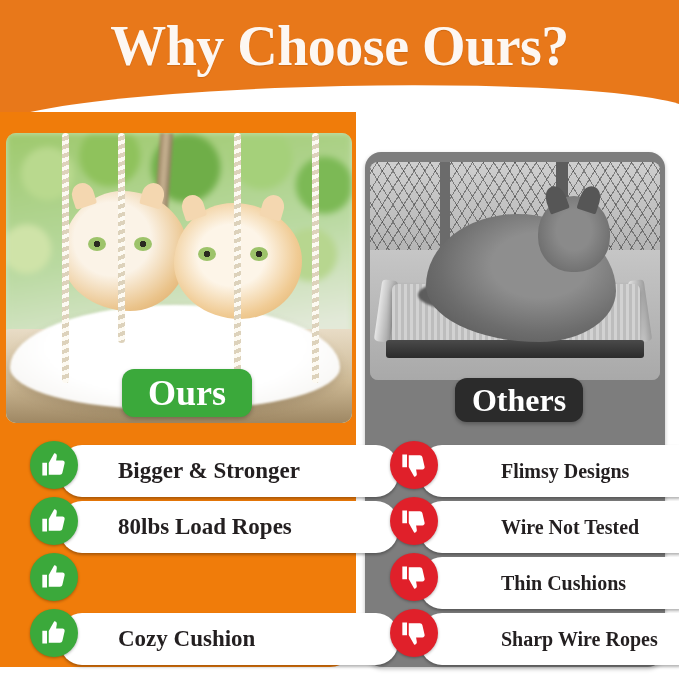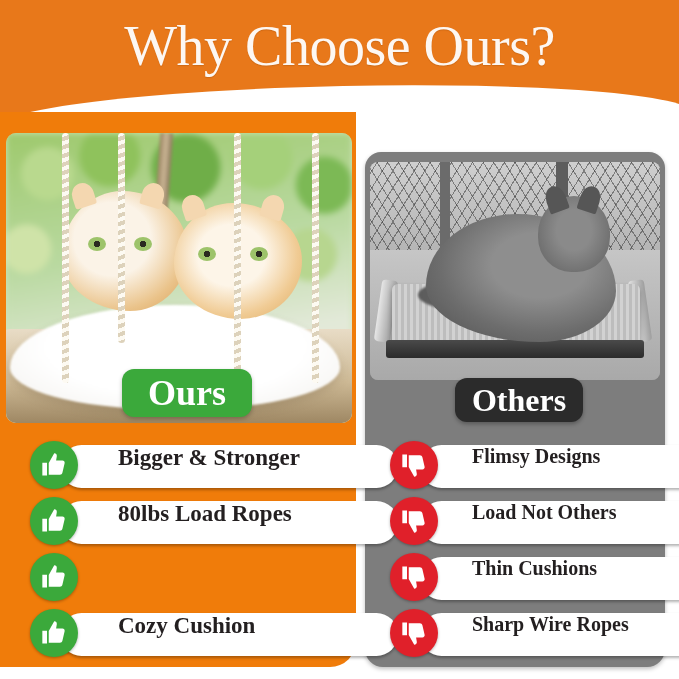--- a/index.html
+++ b/index.html
@@ -14,21 +14,21 @@
     position:absolute;left:0;top:0;width:679px;height:112px;
     background:#e8781a;overflow:hidden;
   }
   .header-wave{
     position:absolute;left:-6px;bottom:-44px;width:700px;height:70px;
     background:#ffffff;border-radius:100% 100% 0 0 / 100% 100% 0 0;
     transform:rotate(-1.2deg);
   }
   .header-title{
     position:absolute;left:0;top:14px;width:679px;text-align:center;
-    color:#fdf7f2;font-size:56px;font-weight:normal;letter-spacing:-0.5px;
+    color:#fdf7f2;font-size:56px;font-weight:bold;letter-spacing:-0.5px;
     font-family:"Liberation Serif", serif;
     text-shadow:0 1px 1px rgba(120,55,5,.22);
   }
 
   
   .panel-ours{
     position:absolute;left:0;top:112px;width:356px;height:555px;
     background:#f07c0a;border-radius:0 0 26px 0;
   }
   .panel-others{
@@ -180,32 +180,32 @@
     left:455px;top:378px;width:128px;height:44px;background:#2b2b2b;
     font-size:32px;box-shadow:0 2px 4px rgba(0,0,0,.3);
   }
 
   
   .rows{position:absolute;}
   .rows-ours{left:30px;top:441px;width:310px;}
   .rows-others{left:390px;top:441px;width:258px;}
   .row{position:relative;height:56px;margin-bottom:0;}
   .pill{
-    position:absolute;left:30px;top:4px;height:43px;
-    background:#ffffff;border-radius:22px;display:flex;align-items:flex-start;
+    position:absolute;left:30px;top:4px;height:52px;
+    background:#ffffff;border-radius:22px;display:flex;align-items:center;
     box-shadow:0 2px 3px rgba(0,0,0,.3);
   }
   .rows-ours .pill{width:280px;padding-left:58px;}
   .rows-others .pill{width:228px;padding-left:52px;}
   .pill-label{
     color:#231f20;font-weight:bold;white-space:nowrap;
     font-family:"Liberation Serif", serif;
   }
   .rows-ours .pill-label{font-size:23px;}
-  .rows-others .pill-label{font-size:20px;}
+  .rows-others .pill-label{font-size:20px;margin-left:29px;}
   .icon-circle{
     position:absolute;left:0;top:0;width:48px;height:48px;border-radius:50%;
     display:flex;align-items:center;justify-content:center;z-index:2;
     box-shadow:0 1px 3px rgba(0,0,0,.3);
   }
   .icon-up{background:#3ba93b;}
   .icon-down{background:#e0202a;}
   .icon-circle svg{width:28px;height:28px;display:block;}
 </style>
 </head>
@@ -313,21 +313,21 @@
         <span class="pill-label">Flimsy Designs</span>
       </div>
       <div class="icon-circle icon-down">
         <svg viewBox="0 0 24 24" fill="#ffffff">
             <path d="M2 3h4v11H2zM7.5 13.8 12.2 22c1.5 0 2.4-1.1 2.2-2.5l-.6-3.6h5.4c1.3 0 2.2-1.1 1.9-2.3l-1.9-8.2c-.2-1-1.1-1.7-2.1-1.7H7.5z"></path>
           </svg>
       </div>
     </div>
     <div class="row">
       <div class="pill">
-        <span class="pill-label">Load Not Others</span>
+        <span class="pill-label">Wire Not Tested</span>
       </div>
       <div class="icon-circle icon-down">
         <svg viewBox="0 0 24 24" fill="#ffffff">
             <path d="M2 3h4v11H2zM7.5 13.8 12.2 22c1.5 0 2.4-1.1 2.2-2.5l-.6-3.6h5.4c1.3 0 2.2-1.1 1.9-2.3l-1.9-8.2c-.2-1-1.1-1.7-2.1-1.7H7.5z"></path>
           </svg>
       </div>
     </div>
     <div class="row">
       <div class="pill">
         <span class="pill-label">Thin Cushions</span>

